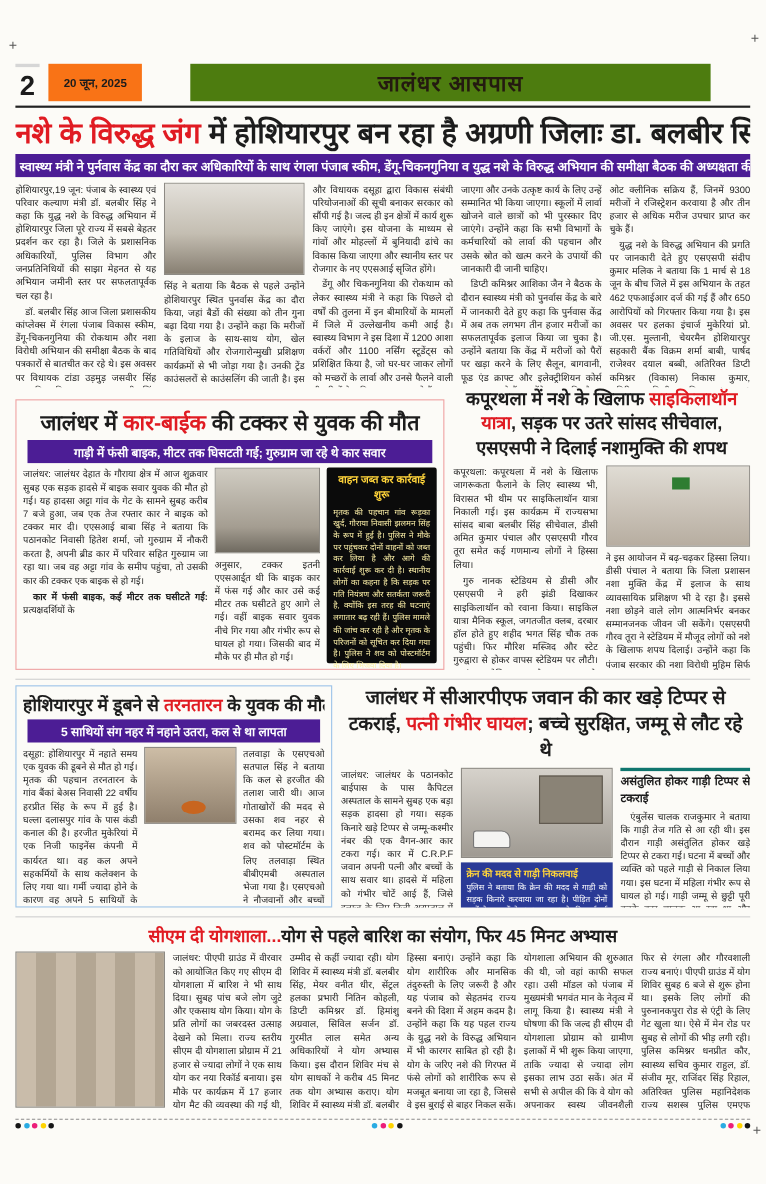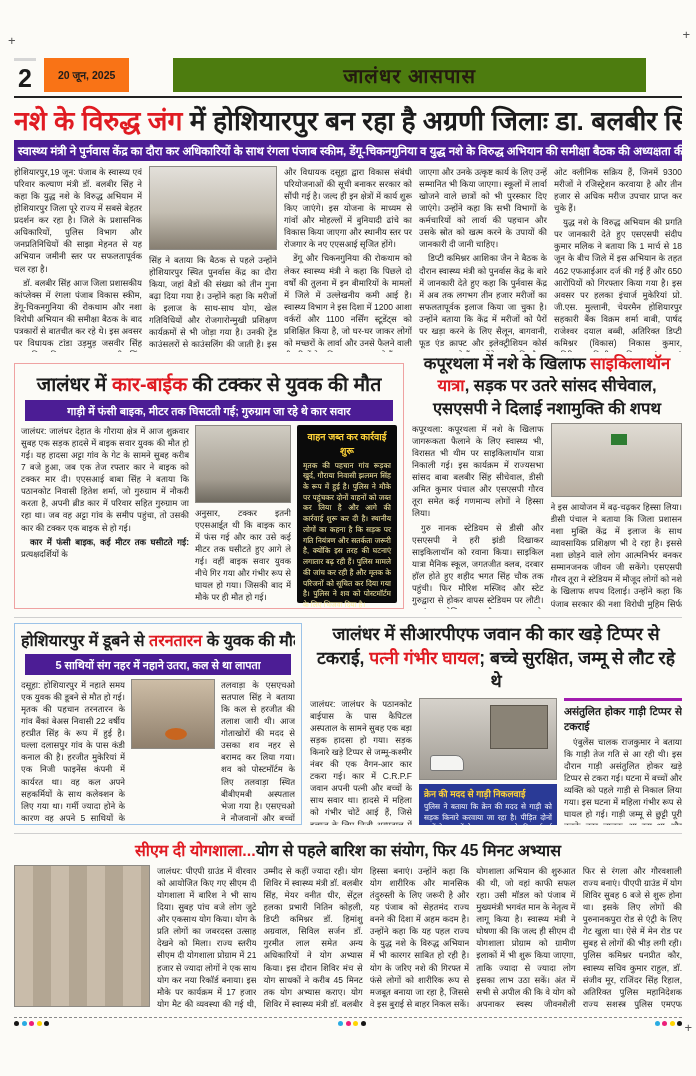--- a/index.html
+++ b/index.html
@@ -67,21 +67,21 @@
   h2.dr-h { margin:0 0 3px; font-size:16px; font-weight:bold; text-align:center; white-space:nowrap; overflow:hidden; }
   .dr-cols { display:flex; gap:6px; height:150px; }
   .dr-c1 { flex:0 0 104px; } .dr-ph { flex:0 0 84px; } .dr-c2 { flex:1; }
   .crpf { flex:1; overflow:hidden; }
   h2.crpf-h { margin:0 0 4px; font-size:17.5px; font-weight:bold; line-height:1.35; text-align:center; }
   .crpf-cols { display:flex; gap:7px; height:152px; }
   .crpf-c1 { flex:0 0 102px; }
   .crpf-mid { flex:0 0 138px; display:flex; flex-direction:column; }
   .blubox { background:#2a3a96; color:#fff; font-size:7.4px; line-height:1.4; padding:4px 5px; flex:1; text-align:justify; }
   .blubox-title { color:#ffd43a; font-weight:bold; font-size:9px; margin-bottom:2px; }
-  .crpf-side { flex:1; border-top:3px solid #a21caf; padding-top:3px; }
+  .crpf-side { flex:1; border-top:3px solid #0f766e; padding-top:3px; }
   .side-title { font-weight:bold; font-size:10.5px; margin:0 0 2px; }
 
   
   .yoga-sec { margin-top:8px; border-top:1px solid #cfcfcf; padding-top:3px; }
   h1.yoga-h { margin:2px 0 4px; font-size:16px; font-weight:bold; text-align:center; white-space:nowrap; overflow:hidden; }
   .yoga-body { display:flex; gap:7px; height:144px; }
 
   
   .pfoot { margin-top:8px; border-top:1.5px dashed #8a8a8a; padding-top:3px; display:flex; justify-content:space-between; }
   .reg { display:flex; gap:2.5px; align-items:center; }

